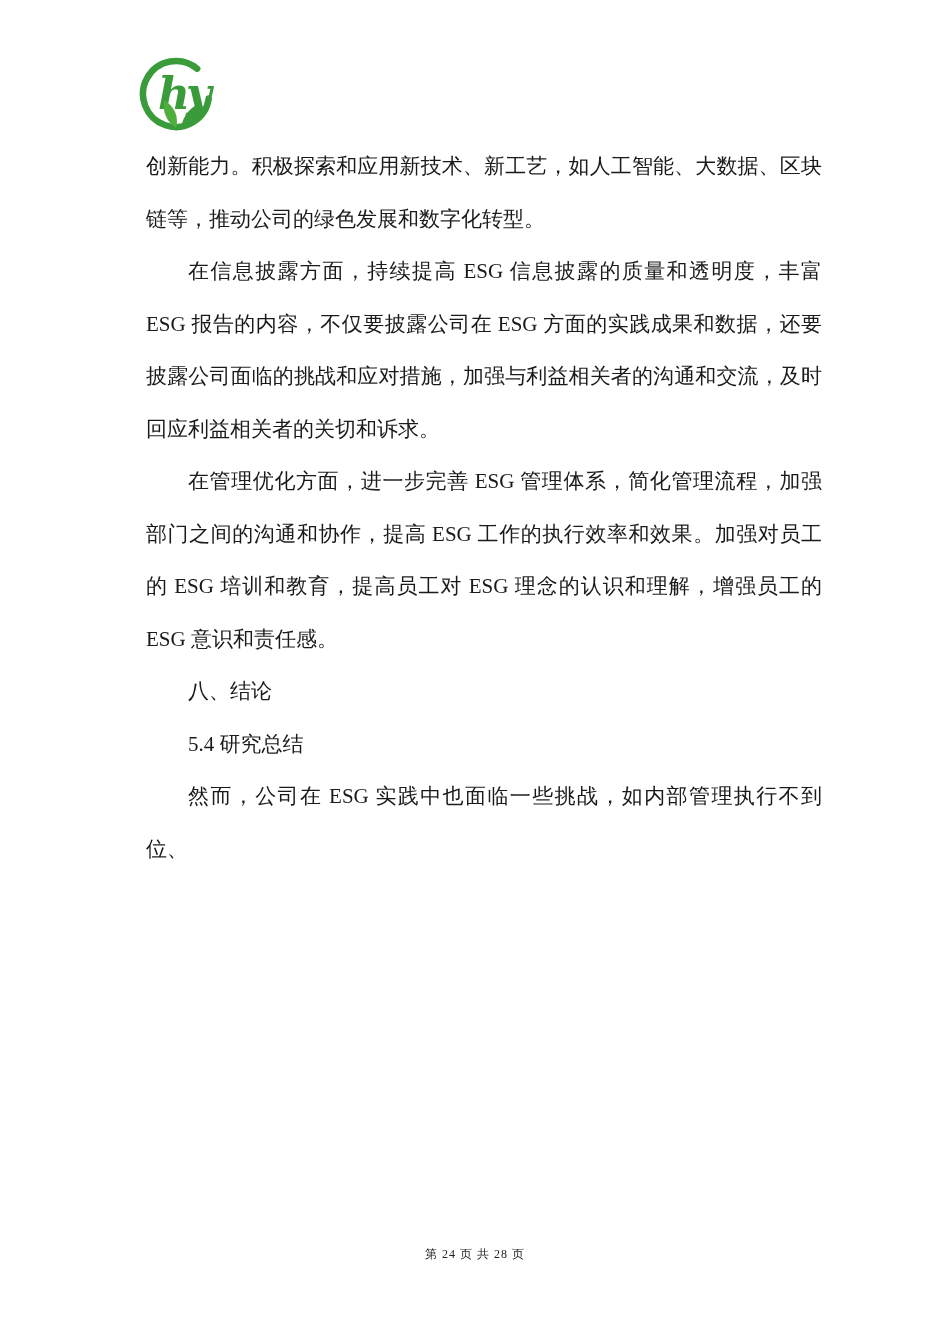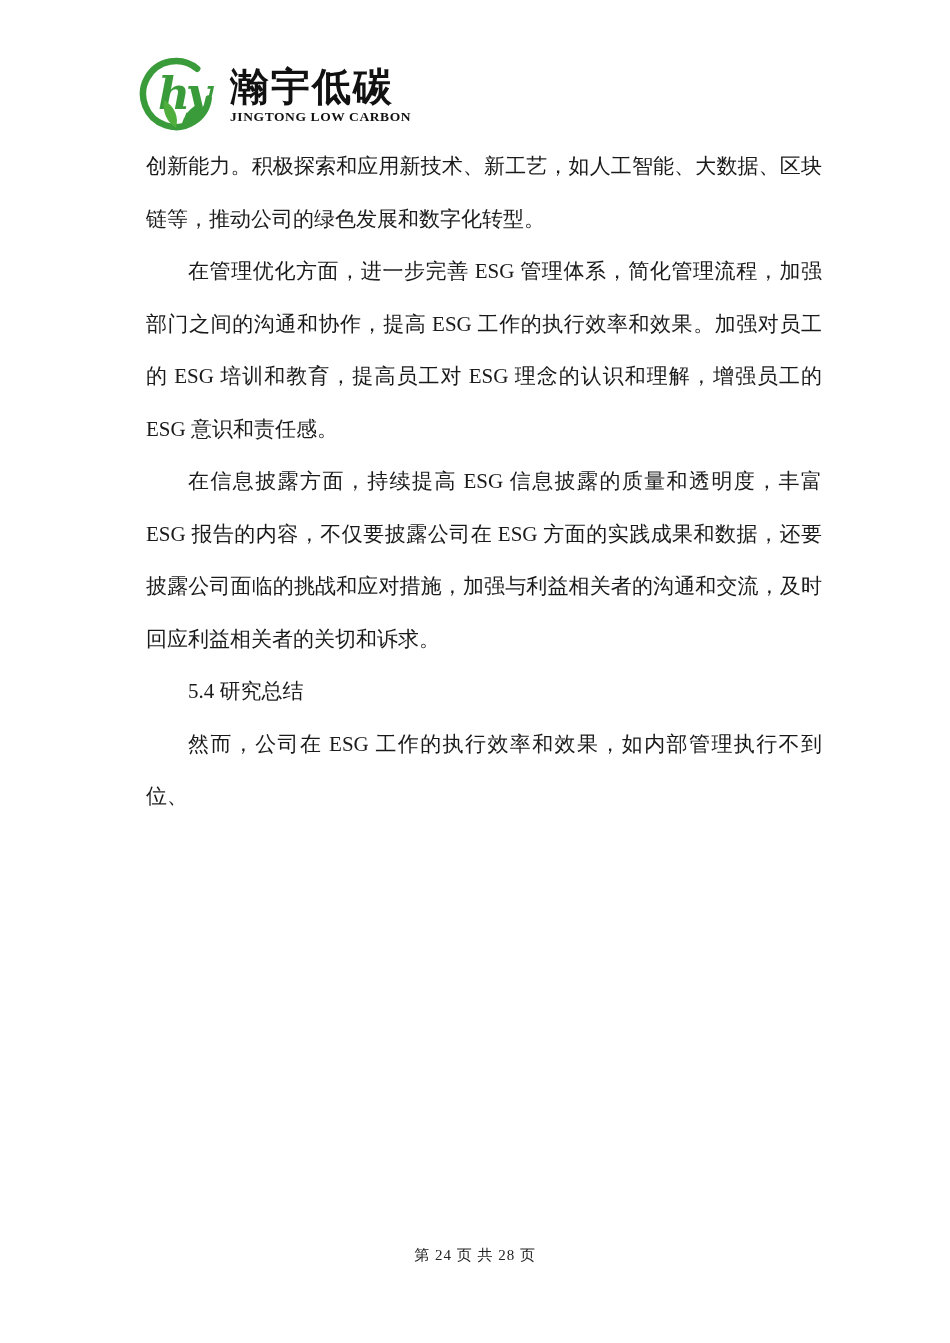--- a/index.html
+++ b/index.html
@@ -61,48 +61,45 @@
   .body-text p { margin: 0; }
   .body-text p.indent { text-indent: 2em; }
 
   
   .footer {
     position: absolute;
     left: 0;
     right: 0;
     top: 1246px;
     text-align: center;
-    font-size: 15px;
+    font-size: 12px;
     letter-spacing: 1px;
     color: #222222;
   }
 </style>
 </head>
 <body>
 
 <div class="page">
 
   <header class="logo">
     <svg class="logo-mark" viewBox="0 0 90 80" aria-hidden="true">
       <path d="M61.2 16.7 A33 33 0 1 0 72.7 46.6" fill="none" stroke="var(--green, #3a9b3a)" stroke-width="6.5" stroke-linecap="round"></path>
       <text x="22" y="57" font-size="44" font-style="italic" font-weight="bold" font-family="'DejaVu Serif','Liberation Serif',serif" letter-spacing="-4" fill="var(--green, #3a9b3a)">hy</text>
       <path d="M40 76 C31 70 26 60 28 48 C39 55 43 65 40 76 Z" fill="var(--leaf, #4fae3c)"></path>
       <path d="M45 76 C47 63 55 54 66 51 C63 64 55 73 45 76 Z" fill="var(--green, #3a9b3a)"></path>
     </svg>
-    <div class="logo-text">
-      <div class="brand-cn">瀚宇低碳</div>
-      <div class="brand-en">JINGTONG LOW CARBON</div>
-    </div>
   </header>
 
   <main class="body-text" id="paragraphs">
       <p class="">创新能力。积极探索和应用新技术、新工艺，如人工智能、大数据、区块链等，推动公司的绿色发展和数字化转型。</p>
+      <p class="indent">在信息披露方面，持续提高 ESG 信息披露的质量和透明度，丰富 ESG 报告的内容，不仅要披露公司在 ESG 方面的实践成果和数据，还要披露公司面临的挑战和应对措施，加强与利益相关者的沟通和交流，及时回应利益相关者的关切和诉求。</p>
       <p class="indent">在管理优化方面，进一步完善 ESG 管理体系，简化管理流程，加强部门之间的沟通和协作，提高 ESG 工作的执行效率和效果。加强对员工的 ESG 培训和教育，提高员工对 ESG 理念的认识和理解，增强员工的 ESG 意识和责任感。</p>
-      <p class="indent">在信息披露方面，持续提高 ESG 信息披露的质量和透明度，丰富 ESG 报告的内容，不仅要披露公司在 ESG 方面的实践成果和数据，还要披露公司面临的挑战和应对措施，加强与利益相关者的沟通和交流，及时回应利益相关者的关切和诉求。</p>
+      <p class="indent">八、结论</p>
       <p class="indent">5.4 研究总结</p>
-      <p class="indent">然而，公司在 ESG 工作的执行效率和效果，如内部管理执行不到位、</p>
+      <p class="indent">然而，公司在 ESG 实践中也面临一些挑战，如内部管理执行不到位、</p>
     </main>
 
   <footer class="footer">
     <span>第 24 页 共 28 页</span>
   </footer>
 
 </div>
 
 </body></html>

